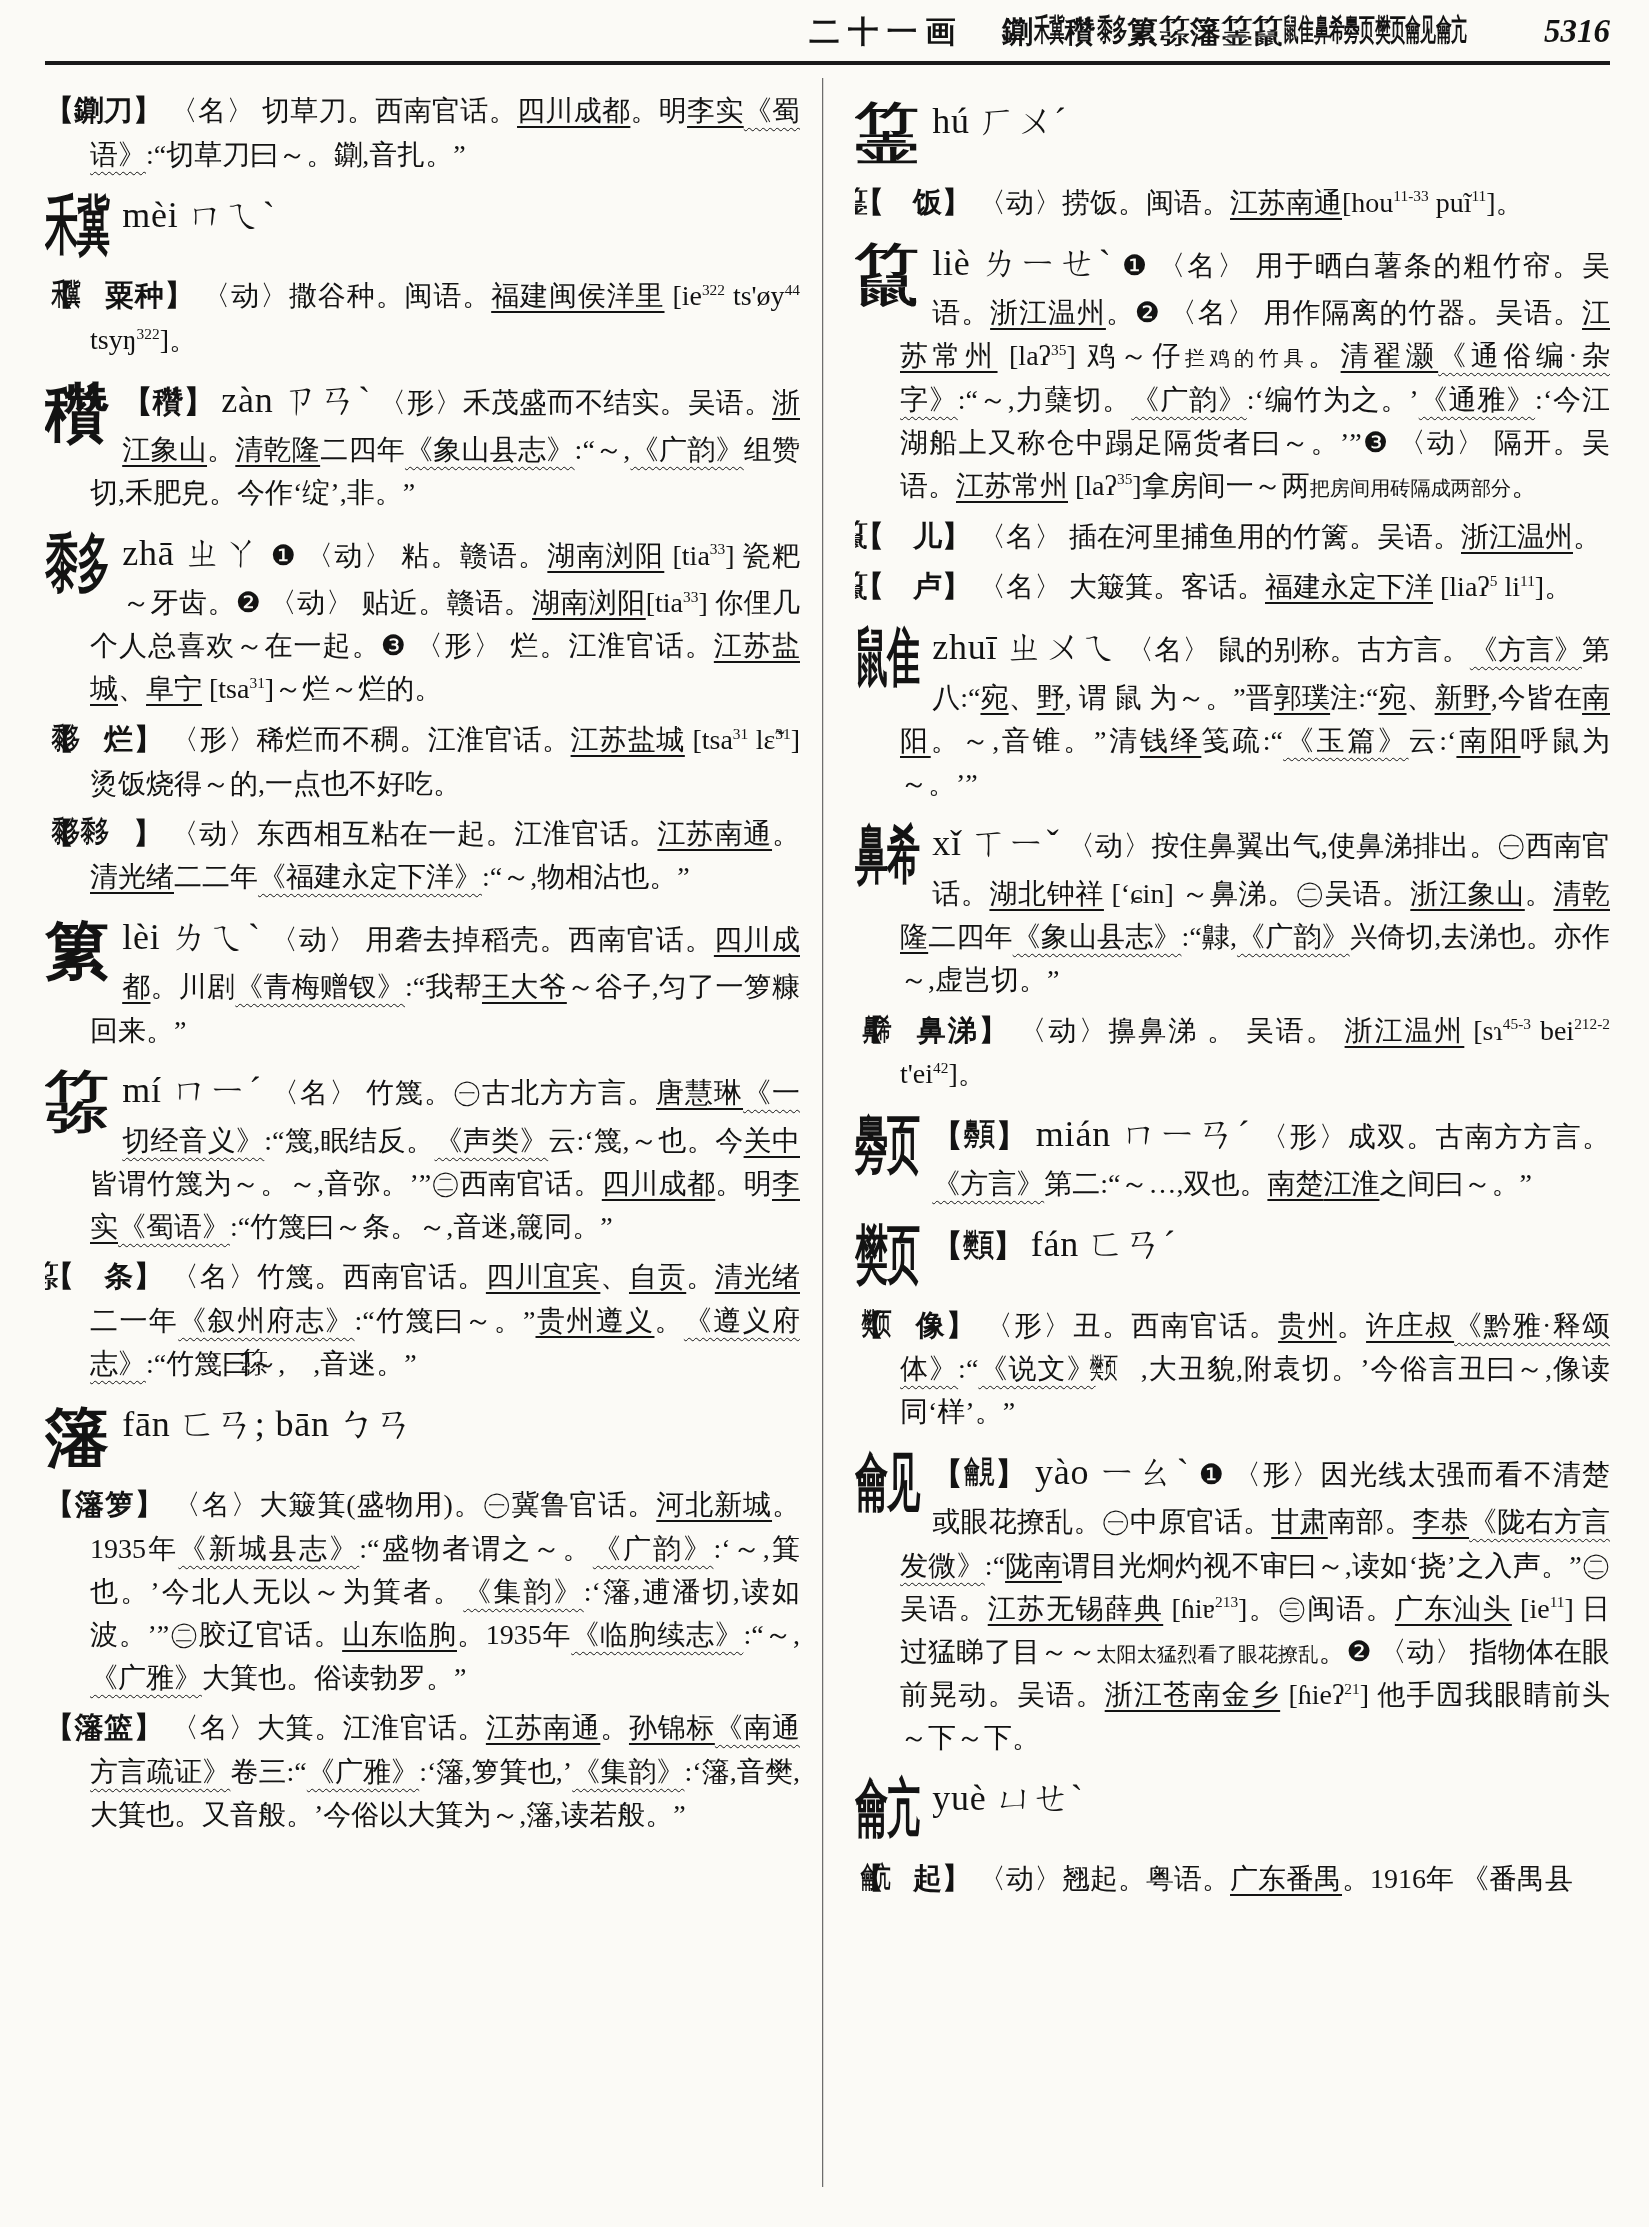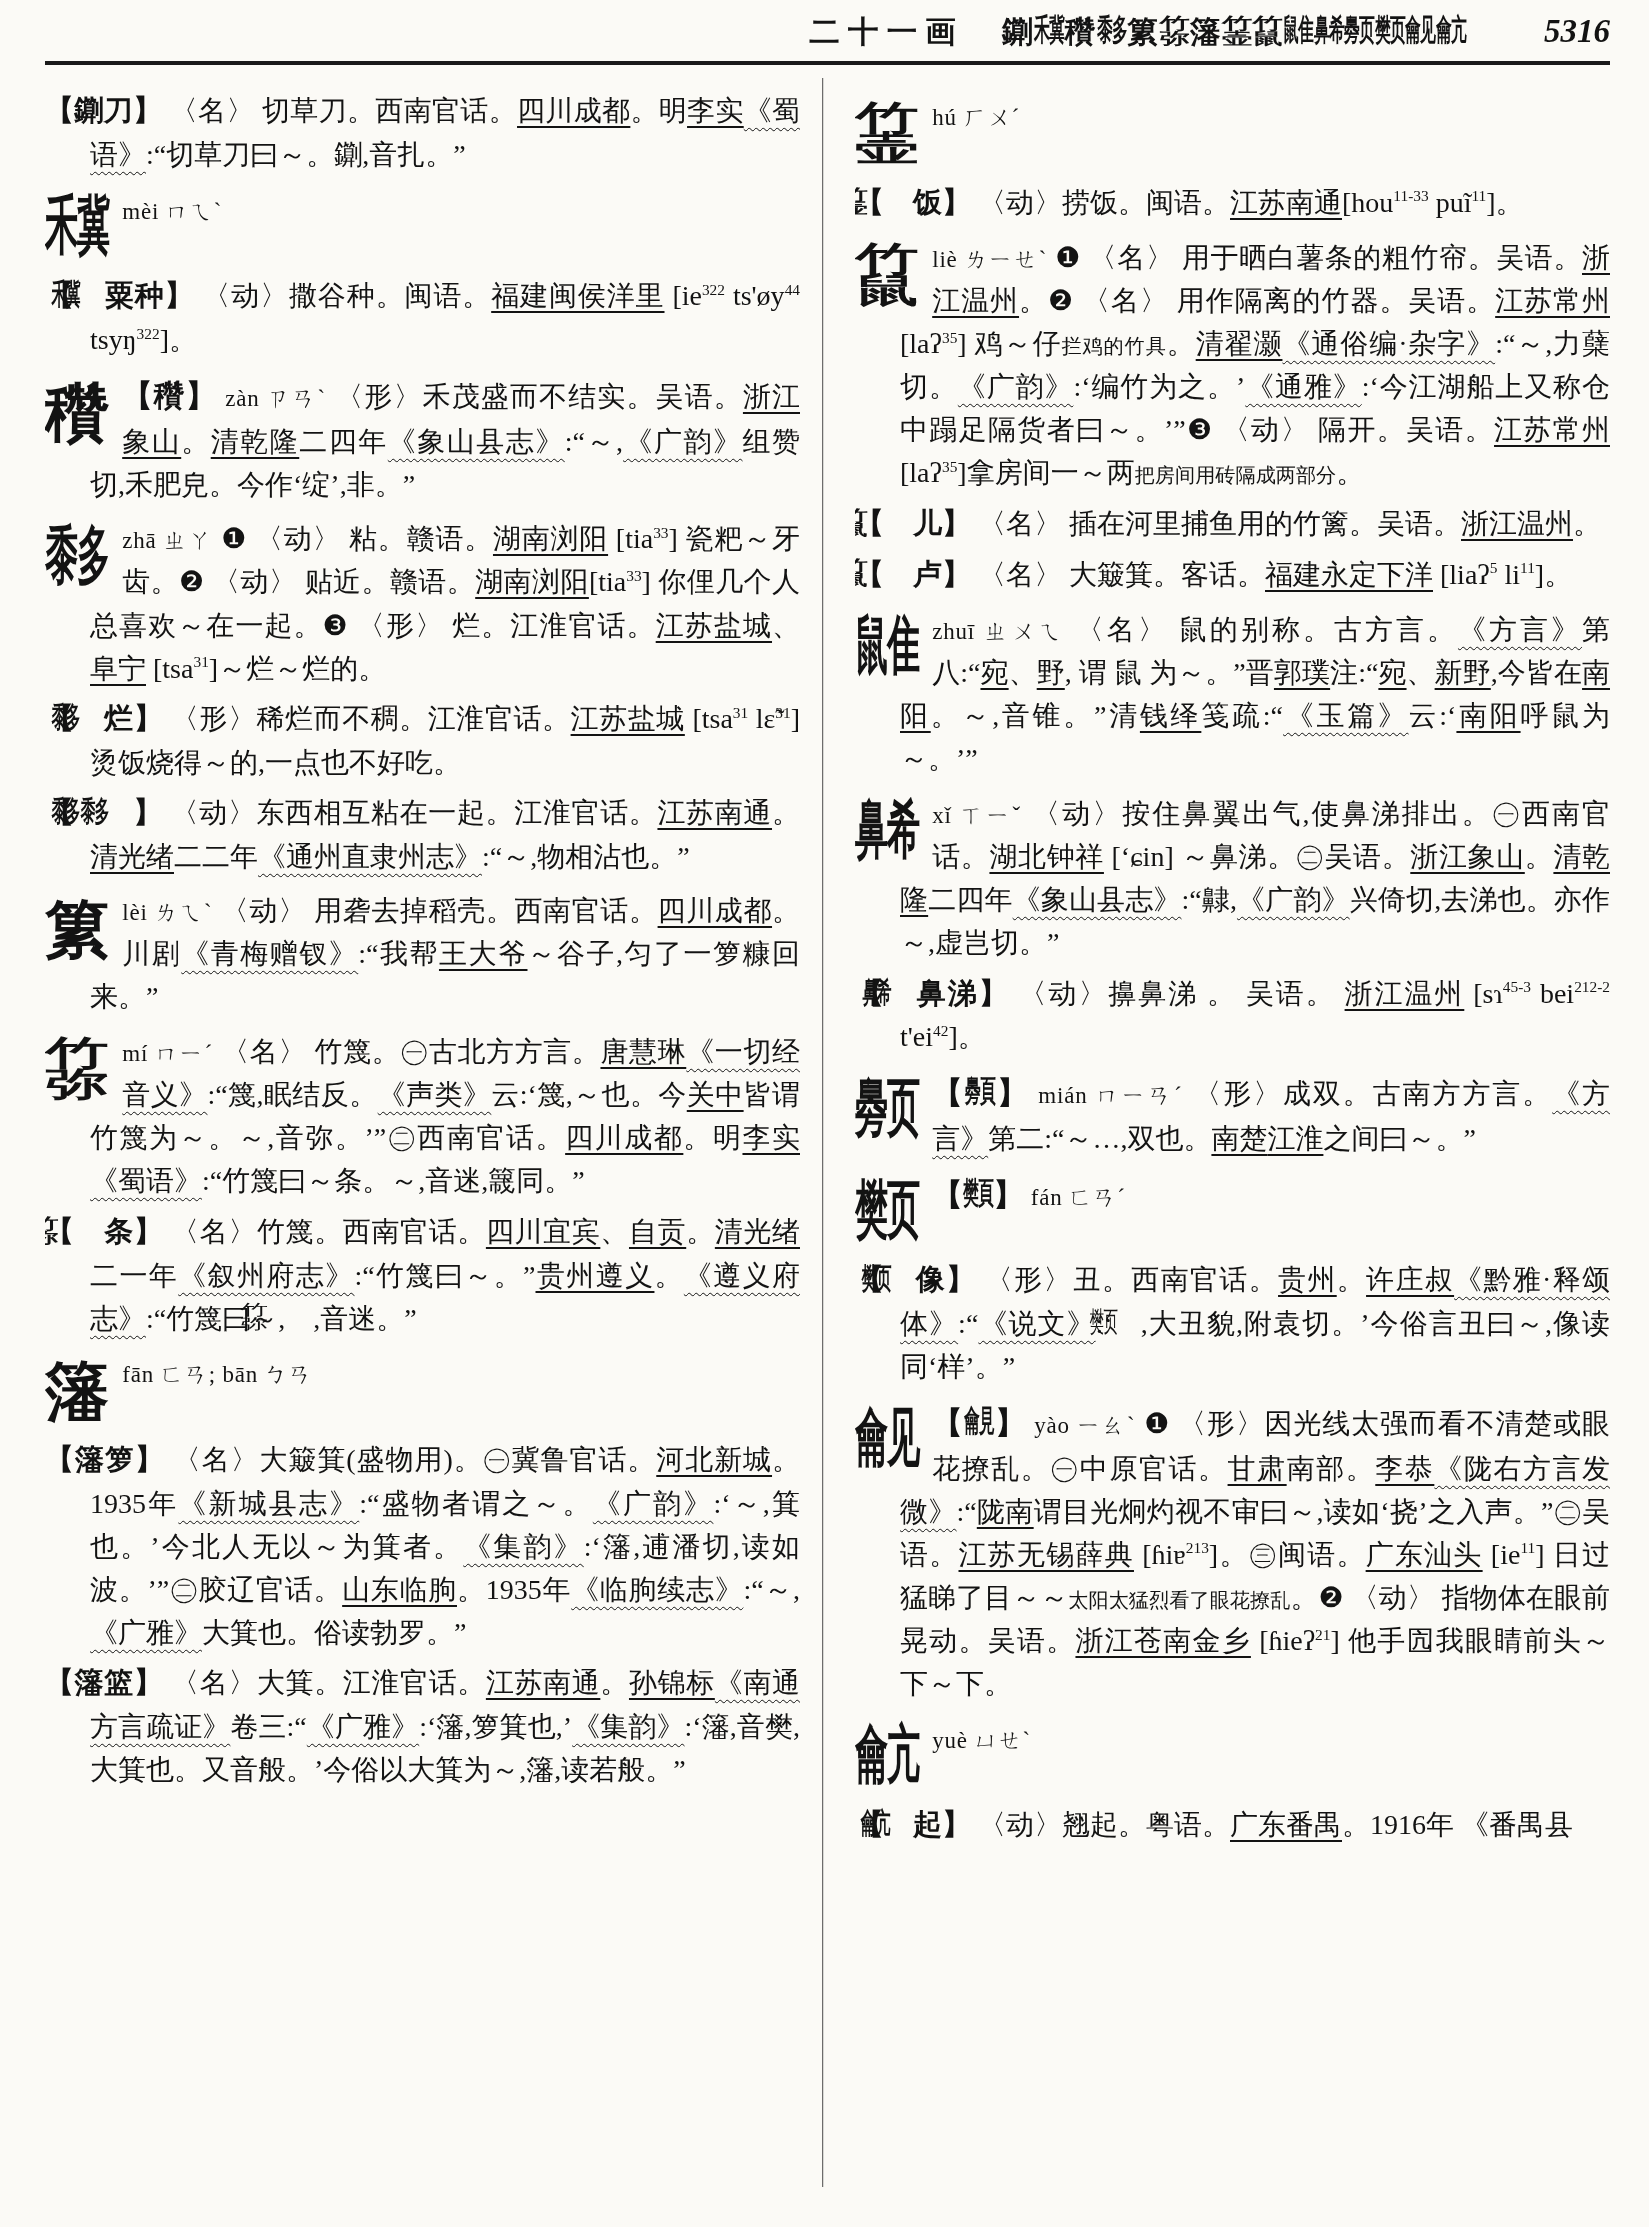--- a/index.html
+++ b/index.html
@@ -16,21 +16,21 @@
   .hdr .pnum{margin-left:78px;font-style:italic;font-size:33px;font-family:"Liberation Serif",serif;}
   .rule{border-bottom:4.1px solid #1a1a1a;margin-top:8.2px;}
   .cols{display:flex;gap:55px;margin-top:18px;position:relative;}
   .cols .divider{position:absolute;left:50%;top:-5px;bottom:8.2px;width:1.6px;background:#4a4a4a;transform:translateX(-5.8px);}
   .col{width:762px;height:2112px;overflow:hidden;font-size:28px;line-height:1.54;text-align:justify;}
   .entry{padding-left:45px;text-indent:-45px;margin:5.8px 0;}
   .etitle{font-weight:bold;font-size:29px;}
   .head-block{padding-left:45px;margin:11.5px 0 6.6px;min-height:79px;}
   .hw{float:left;font-size:64px;line-height:71px;font-weight:600;margin:5px 13.2px 0 -45px;}
   .trad{font-weight:bold;font-size:30.5px;}
-  .pron{font-size:23px;letter-spacing:0.8px;}
+  .pron{font-size:36px;letter-spacing:0.8px;}
   .ebody{}
   sup{font-size:0.55em;line-height:0;vertical-align:super;letter-spacing:0;margin-top:48px;}
   .gl{font-size:0.72em;}
   .un{text-decoration:underline;text-decoration-thickness:2.1px;text-underline-offset:5.8px;}
   .uw{text-decoration:underline wavy;text-decoration-thickness:1.2px;text-underline-offset:6.6px;}
   
   .cc{display:inline-block;width:1em;height:1em;position:relative;vertical-align:-0.13em;line-height:1;}
   .cc>span{position:absolute;display:block;width:1em;height:1em;transform-origin:0 0;}
   .cch>span:nth-child(1){left:0;top:0;transform:scaleX(.52);}
   .cch>span:nth-child(2){left:.5em;top:0;transform:scaleX(.52);}
@@ -49,21 +49,21 @@
   <div class="rule"></div>
   <div class="cols">
     <div class="divider"></div>
     <div class="col">
         <div class="entry"><span class="etitle">【䥷刀】</span> <span class="ebody">〈名〉 切草刀。西南官话。<span class="un">四川成都</span>。明<span class="un">李实</span><span class="uw">《蜀语》</span>:“切草刀曰～。䥷,音扎。”</span></div>
         <div class="head-block"><span class="hw"><span class="cc cch"><span>禾</span><span>冀</span></span></span><span class="pron">mèi ㄇㄟˋ</span></div>
         <div class="entry"><span class="etitle">【<span class="cc cch"><span>禾</span><span>冀</span></span>粟种】</span> <span class="ebody">〈动〉撒谷种。闽语。<span class="un">福建闽侯洋里</span> [ie<sup>322</sup> ts'øy<sup>44</sup> tsyŋ<sup>322</sup>]。</span></div>
         <div class="head-block"><span class="hw">穳</span><span class="trad">【穳】</span> <span class="pron">zàn ㄗㄢˋ</span> <span class="ebody">〈形〉禾茂盛而不结实。吴语。<span class="un">浙江象山</span>。<span class="un">清乾隆</span>二四年<span class="uw">《象山县志》</span>:“～,<span class="uw">《广韵》</span>组赞切,禾肥皃。今作‘绽’,非。”</span></div>
         <div class="head-block"><span class="hw"><span class="cc cch"><span>黍</span><span>多</span></span></span><span class="pron">zhā ㄓㄚ</span> <span class="ebody">❶ 〈动〉 粘。赣语。<span class="un">湖南浏阳</span> [tia<sup>33</sup>] 瓷粑～牙齿。❷ 〈动〉 贴近。赣语。<span class="un">湖南浏阳</span>[tia<sup>33</sup>] 你俚几个人总喜欢～在一起。❸ 〈形〉 烂。江淮官话。<span class="un">江苏盐城</span>、<span class="un">阜宁</span> [tsa<sup>31</sup>]～烂～烂的。</span></div>
         <div class="entry"><span class="etitle">【<span class="cc cch"><span>黍</span><span>多</span></span>烂】</span> <span class="ebody">〈形〉稀烂而不稠。江淮官话。<span class="un">江苏盐城</span> [tsa<sup>31</sup> lɛ̃<sup>31</sup>] 烫饭烧得～的,一点也不好吃。</span></div>
-        <div class="entry"><span class="etitle">【<span class="cc cch"><span>黍</span><span>多</span></span><span class="cc cch"><span>黍</span><span>多</span></span>】</span> <span class="ebody">〈动〉东西相互粘在一起。江淮官话。<span class="un">江苏南通</span>。<span class="un">清光绪</span>二二年<span class="uw">《通州直隶州志》</span>:“～,物相沾也。”</span></div>
+        <div class="entry"><span class="etitle">【<span class="cc cch"><span>黍</span><span>多</span></span><span class="cc cch"><span>黍</span><span>多</span></span>】</span> <span class="ebody">〈动〉东西相互粘在一起。江淮官话。<span class="un">江苏南通</span>。<span class="un">清光绪</span>二二年<span class="uw">《福建永定下洋》</span>:“～,物相沾也。”</span></div>
         <div class="head-block"><span class="hw">䉂</span><span class="pron">lèi ㄌㄟˋ</span> <span class="ebody">〈动〉 用砻去掉稻壳。西南官话。<span class="un">四川成都</span>。川剧<span class="uw">《青梅赠钗》</span>:“我帮<span class="un">王大爷</span>～谷子,匀了一箩糠回来。”</span></div>
         <div class="head-block"><span class="hw"><span class="cc ccv"><span>竹</span><span>弥</span></span></span><span class="pron">mí ㄇㄧˊ</span> <span class="ebody">〈名〉 竹篾。㊀古北方方言。<span class="un">唐慧琳</span><span class="uw">《一切经音义》</span>:“篾,眠结反。<span class="uw">《声类》</span>云:‘篾,～也。今<span class="un">关中</span>皆谓竹篾为～。～,音弥。’”㊁西南官话。<span class="un">四川成都</span>。明<span class="un">李实</span><span class="uw">《蜀语》</span>:“竹篾曰～条。～,音迷,簚同。”</span></div>
         <div class="entry"><span class="etitle">【<span class="cc ccv"><span>竹</span><span>弥</span></span>条】</span> <span class="ebody">〈名〉竹篾。西南官话。<span class="un">四川宜宾</span>、<span class="un">自贡</span>。<span class="un">清光绪</span>二一年<span class="uw">《叙州府志》</span>:“竹篾曰～。”<span class="un">贵州遵义</span>。<span class="uw">《遵义府志》</span>:“竹篾曰～,<span class="cc ccv"><span>竹</span><span>弥</span></span>,音迷。”</span></div>
         <div class="head-block"><span class="hw">籓</span><span class="pron">fān ㄈㄢ; bān ㄅㄢ</span></div>
         <div class="entry"><span class="etitle">【籓箩】</span> <span class="ebody">〈名〉大簸箕(盛物用)。㊀冀鲁官话。<span class="un">河北新城</span>。1935年<span class="uw">《新城县志》</span>:“盛物者谓之～。<span class="uw">《广韵》</span>:‘～,箕也。’今北人无以～为箕者。<span class="uw">《集韵》</span>:‘籓,逋潘切,读如波。’”㊁胶辽官话。<span class="un">山东临朐</span>。1935年<span class="uw">《临朐续志》</span>:“～,<span class="uw">《广雅》</span>大箕也。俗读勃罗。”</span></div>
         <div class="entry"><span class="etitle">【籓篮】</span> <span class="ebody">〈名〉大箕。江淮官话。<span class="un">江苏南通</span>。<span class="un">孙锦标</span><span class="uw">《南通方言疏证》</span>卷三:“<span class="uw">《广雅》</span>:‘籓,箩箕也,’<span class="uw">《集韵》</span>:‘籓,音樊,大箕也。又音般。’今俗以大箕为～,籓,读若般。”</span></div>
       </div>
     <div class="col">
         <div class="head-block"><span class="hw"><span class="cc ccv"><span>竹</span><span>壶</span></span></span><span class="pron">hú ㄏㄨˊ</span></div>
         <div class="entry"><span class="etitle">【<span class="cc ccv"><span>竹</span><span>壶</span></span>饭】</span> <span class="ebody">〈动〉捞饭。闽语。<span class="un">江苏南通</span>[hou<sup>11-33</sup> puĩ<sup>11</sup>]。</span></div>

